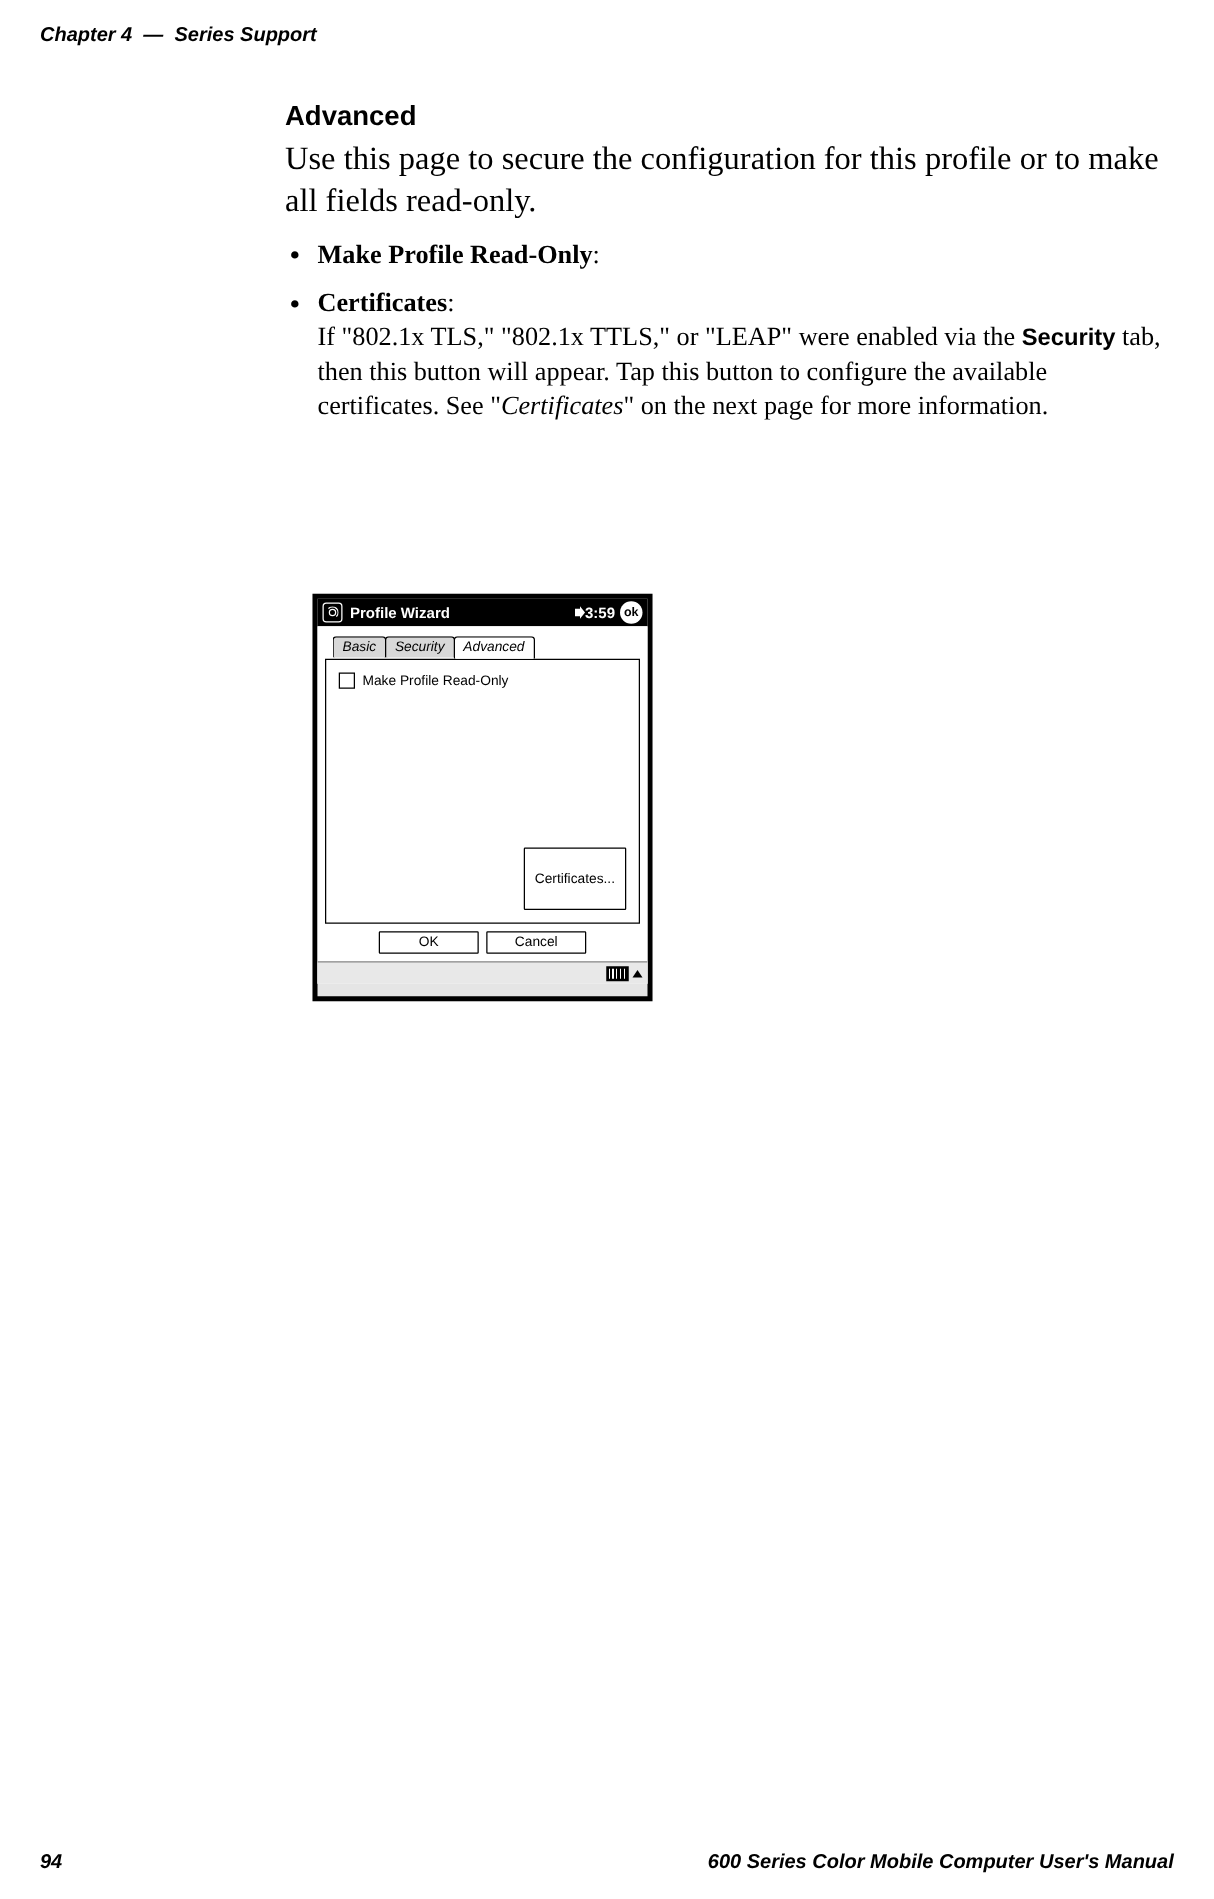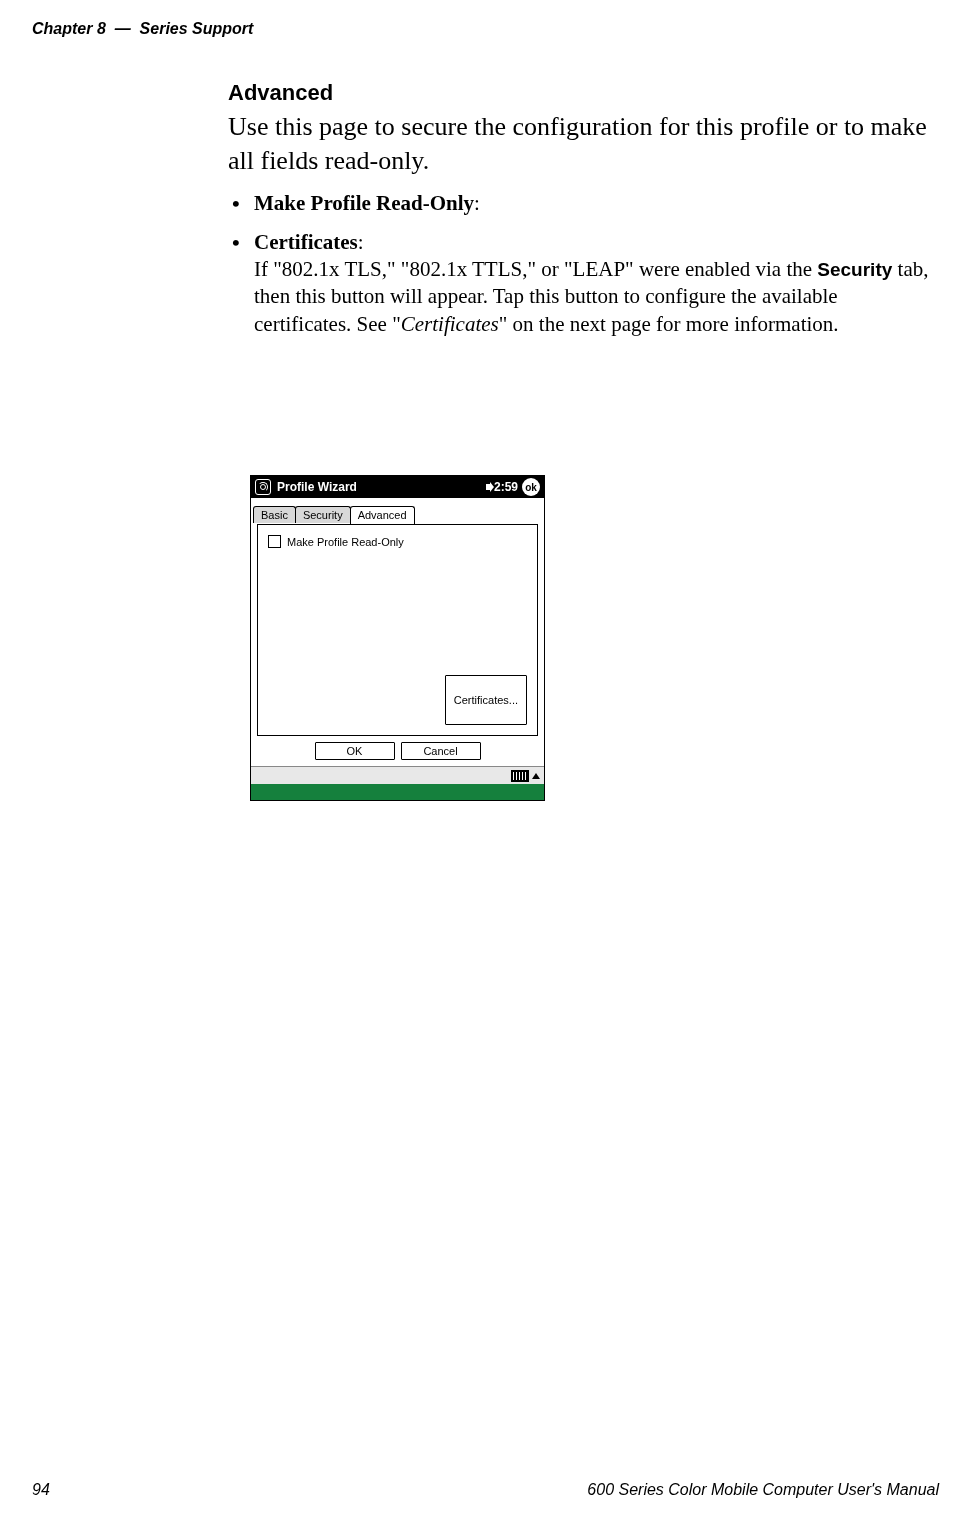--- a/index.html
+++ b/index.html
@@ -73,24 +73,24 @@
     }
     .italic {
       font-style: italic;
     }
 
     
     .wizard {
       position: absolute;
       top: 475px;
       left: 250px;
-      width: 295px;
+      width: 272px;
       height: 326px;
-      border: 1px solid #000000;
-      background: #15803d;
+      border: 4px solid #000000;
+      background: #e5e5e5;
       font-family: Tahoma, Arial, sans-serif;
     }
     .wizard-titlebar {
       background: #000;
       color: #fff;
       height: 22px;
       display: flex;
       align-items: center;
       padding: 0 4px;
       font-size: 12px;
@@ -156,23 +156,24 @@
       justify-content: center;
     }
     .wizard-body {
       position: relative;
       height: 286px;
       background: #fff;
     }
     .tab-strip {
       position: absolute;
       top: 8px;
-      left: 2px;
+      left: 12px;
       display: flex;
       z-index: 2;
+      font-style: italic;
     }
     .tab {
       border: 1px solid #000;
       border-bottom: none;
       padding: 2px 7px;
       font-size: 11px;
       background: #d8d8d8;
       position: relative;
       border-top-left-radius: 3px;
       border-top-right-radius: 3px;
@@ -272,30 +273,30 @@
     }
 
     .footer {
       position: absolute;
       bottom: 20px;
       left: 32px;
       right: 32px;
       display: flex;
       justify-content: space-between;
       font-family: Arial, Helvetica, sans-serif;
-      font-weight: normal;
+      font-weight: bold;
       font-style: italic;
       font-size: 16px;
     }
   </style>
 </head>
 <body>
 
 <div class="header">
-  <span>Chapter 8</span>
+  <span>Chapter 4</span>
   &nbsp;<span>—</span>&nbsp;
   <span>Series Support</span>
 </div>
 
 <div class="content">
   <div class="section-title">Advanced</div>
   <p class="intro-text">Use this page to secure the configuration for this profile or to make all fields read-only.</p>
 
   <ul class="bullet-list">
     <li class="bullet-item">
@@ -311,21 +312,21 @@
 <div class="wizard">
   <div class="wizard-titlebar">
     <span class="wizard-icon">
       <span class="wave1"></span>
         <span class="wave2"></span>
     </span>
     <span class="wizard-title">Profile Wizard</span>
     <span class="speaker-icon">
         <span class="spk-box"></span>
       </span>
-    <span class="time">2:59</span>
+    <span class="time">3:59</span>
     <span class="ok-badge">ok</span>
   </div>
   <div class="wizard-body">
     <div class="tab-strip">
       <div class="tab">Basic</div>
       <div class="tab">Security</div>
       <div class="tab active">Advanced</div>
     </div>
     <div class="tab-panel">
       <div class="checkbox-row">

